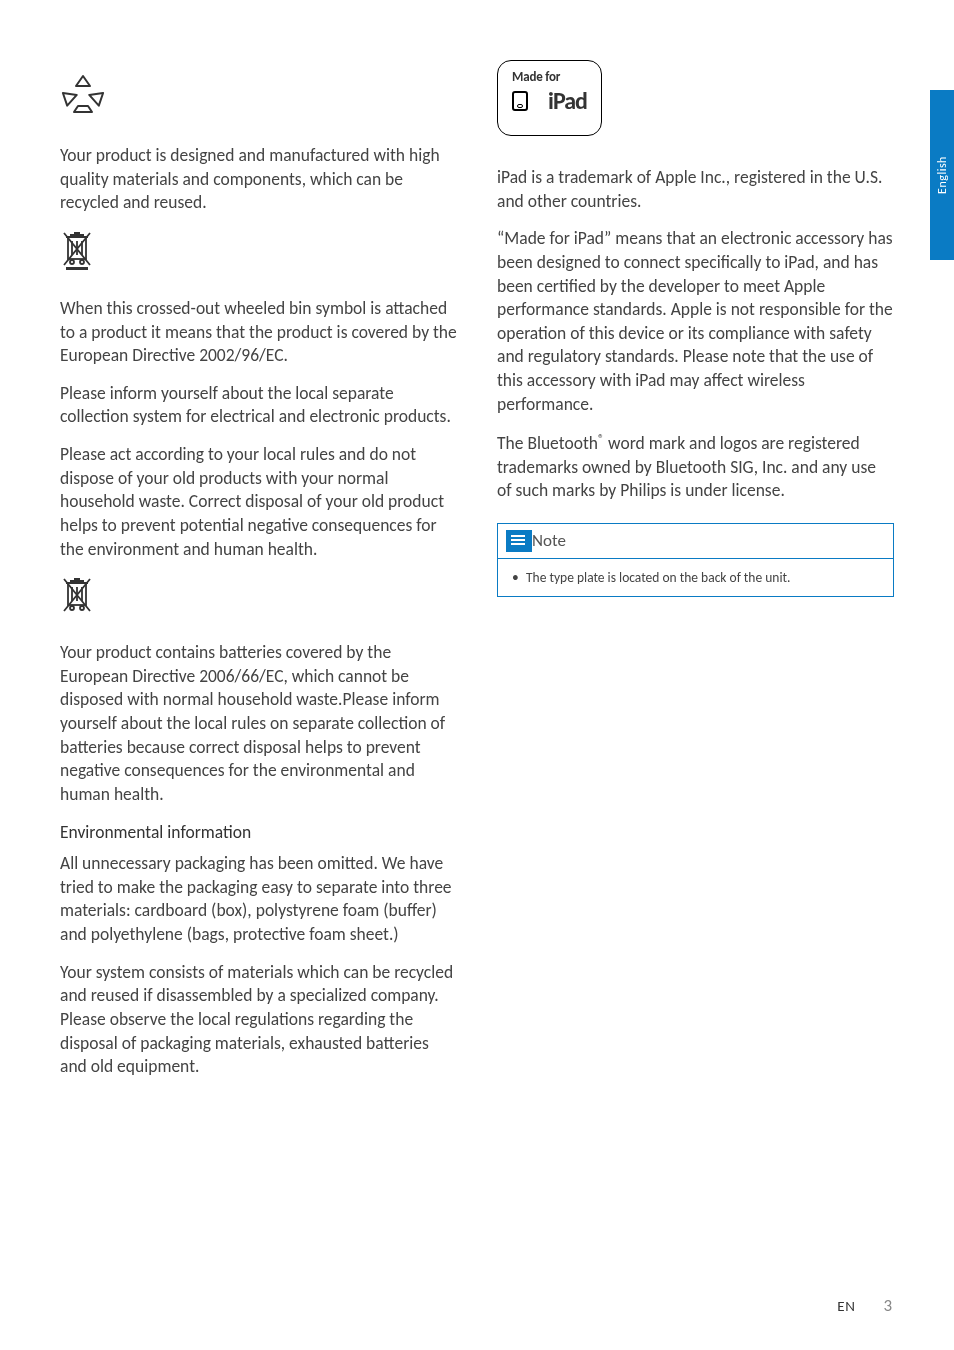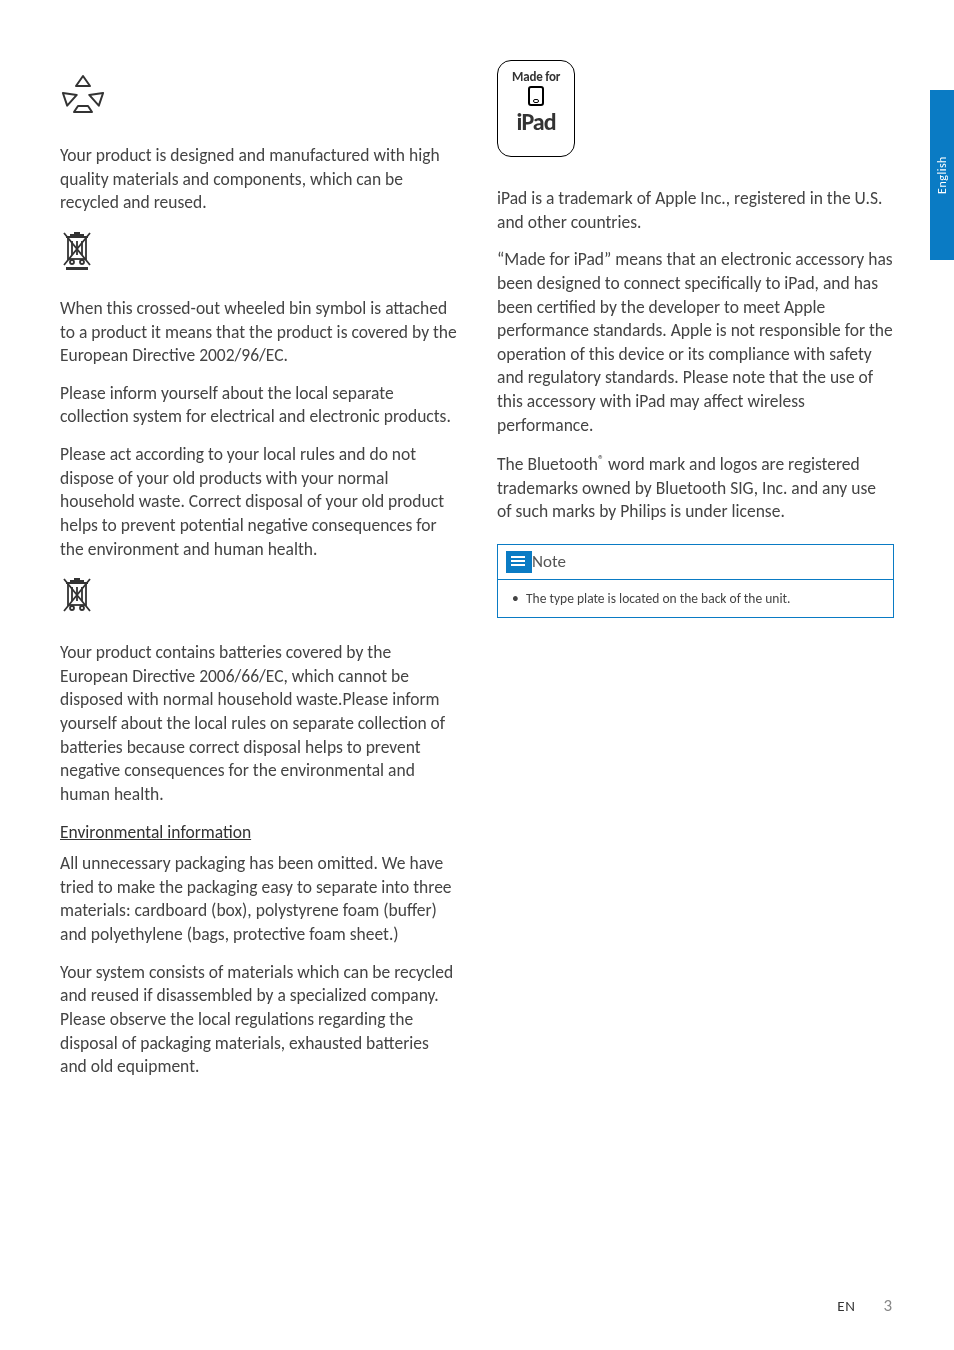--- a/index.html
+++ b/index.html
@@ -1,26 +1,26 @@
 <!DOCTYPE html>
 <html><head>
 <meta charset="utf-8">
 <style>
   * { margin: 0; padding: 0; box-sizing: border-box; }
   body { width: 954px; height: 1350px; background: #fff; font-family: "Gill Sans", "Gill Sans MT", Calibri, sans-serif; color: #333; position: relative; }
   .page { padding: 60px 60px 40px 60px; display: flex; gap: 40px; }
   .col { width: 400px; }
   .col p { font-size: 17.5px; line-height: 1.35; color: #444; margin-bottom: 14px; font-weight: 300; }
-  .col .subhead { font-weight: 400; color: #333; margin-bottom: 8px; text-decoration: underline; }
+  .col .subhead { font-weight: 400; color: #333; margin-bottom: 8px; }
   .icon-block { margin: 12px 0 22px 0; }
   .side-tab { position: absolute; right: 0; top: 90px; width: 24px; height: 170px; background: #0a7bc4; color: #fff; display: flex; align-items: center; justify-content: center; }
   .side-tab span { transform: rotate(-90deg); font-size: 12px; letter-spacing: 0.5px; white-space: nowrap; }
   .badge-box { display: inline-block; border: 1.5px solid #000; border-radius: 14px; padding: 8px 14px 20px 14px; margin-bottom: 30px; }
   .badge-box .mf { font-size: 13px; font-weight: 700; letter-spacing: -0.2px; }
-  .badge-box .ipad-row { display: flex; align-items: center; gap: 1px; margin-top: 2px; flex-direction: column; }
+  .badge-box .ipad-row { display: flex; align-items: center; gap: 20px; margin-top: 2px; }
   .badge-box .ipad-row .dev { width: 16px; height: 20px; border: 2px solid #000; border-radius: 3px; position: relative; }
   .badge-box .ipad-row .dev::after { content: ""; position: absolute; bottom: 1px; left: 50%; transform: translateX(-50%); width: 4px; height: 2px; border: 1px solid #000; border-radius: 2px; }
   .badge-box .ipad-row .txt { font-size: 24px; font-weight: 900; letter-spacing: -1px; }
   .note-box { border: 1px solid #0a7bc4; margin-top: 20px; }
   .note-head { display: flex; align-items: center; gap: 0; padding: 6px 8px; }
   .note-head .nicon { width: 26px; height: 22px; background: #0a7bc4; position: relative; }
   .note-head .nicon::before { content:""; position:absolute; left:5px; top:5px; width:14px; height:2px; background:#fff; box-shadow: 0 4px 0 #fff, 0 8px 0 #fff; }
   .note-head .nlabel { font-size: 17px; color: #555; font-weight: 300; }
   .note-body { border-top: 1px solid #0a7bc4; padding: 10px 14px; }
   .note-body ul { list-style: none; }

